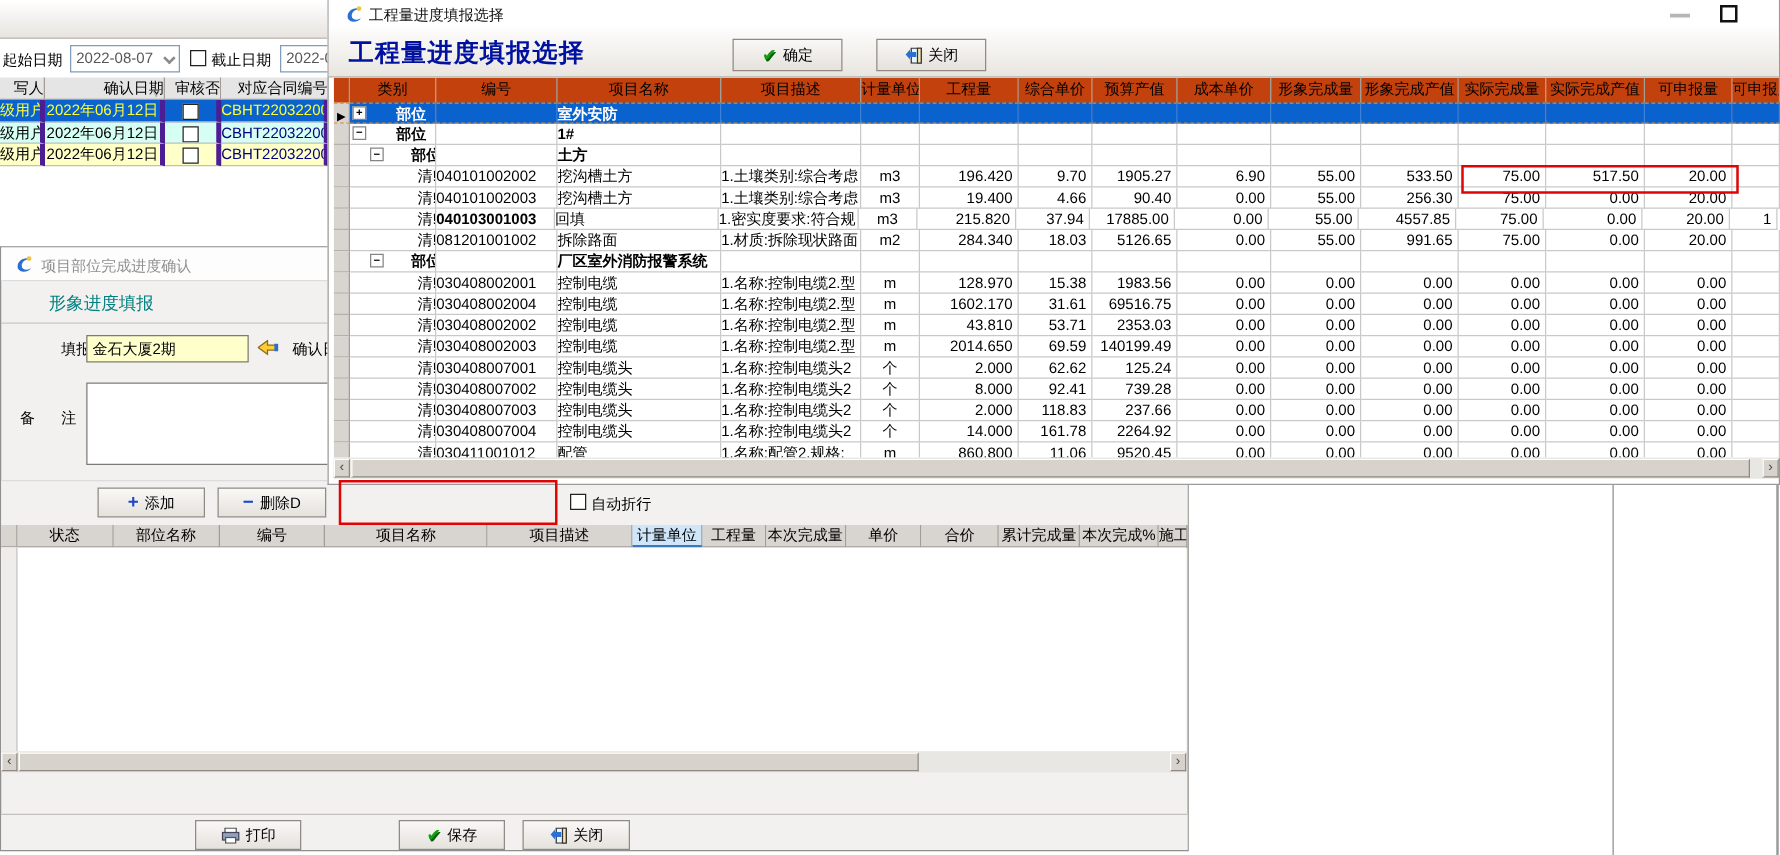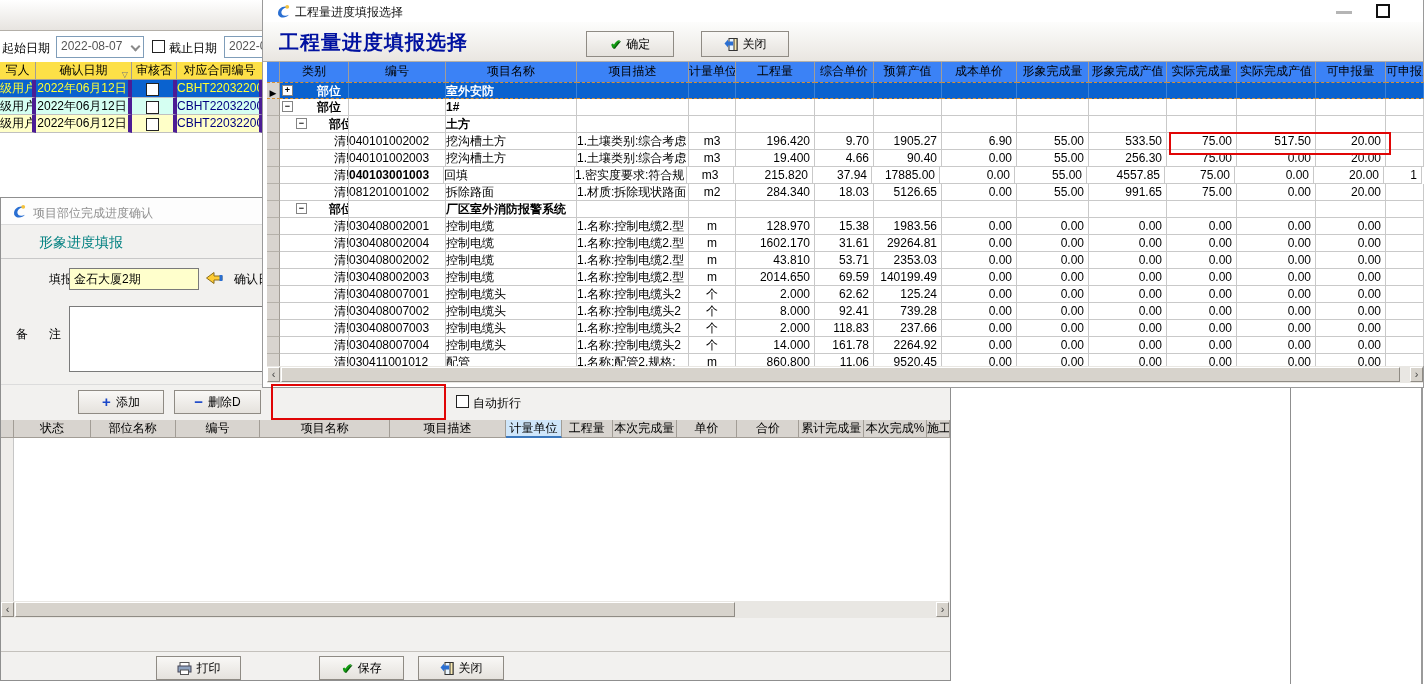--- a/index.html
+++ b/index.html
@@ -10,21 +10,21 @@
 #bgapp{position:absolute;inset:0;background:#fff;z-index:0}
 .bg-topband{position:absolute;left:0;top:0;width:262px;height:31px;background:linear-gradient(#ffffff,#e7e4e0);border-bottom:1px solid #b3afa8}
 .bg-filter{position:absolute;left:0;top:36px;width:420px;height:24px}
 .lbl{line-height:22px;white-space:nowrap}
 .combo{position:absolute;height:22px;background:#fff;border:1px solid #7f9db9;padding:2px 18px 2px 4px;color:#555;white-space:nowrap;overflow:hidden}
 .combo .chev{position:absolute;right:4px;top:6px;width:7px;height:7px;border-right:2px solid #8a8a8a;border-bottom:2px solid #8a8a8a;transform:rotate(45deg)}
 .cbx{display:inline-block;width:13px;height:13px;background:#fff;border:1px solid #222;vertical-align:middle}
 
 .bg-table{position:absolute;left:0;top:62px;width:263px}
 .bg-hrow,.bg-row{display:flex}
-.bg-th{height:18px;background:#fde047;border-right:1px solid #a29d96;border-bottom:1px solid #a29d96;text-align:center;line-height:17px;white-space:nowrap;overflow:hidden;position:relative}
+.bg-th{height:18px;background:#e5e5e5;border-right:1px solid #a29d96;border-bottom:1px solid #a29d96;text-align:right;line-height:17px;white-space:nowrap;overflow:hidden;position:relative}
 .bg-td{height:17.7px;border-right:4px solid #4c1d95;border-bottom:1px solid #c0c0c0;line-height:17px;white-space:nowrap;overflow:hidden;text-align:center}
 .bg-row.r0{background:#0a62cf;color:#ffff33}
 .bg-row.r1{background:#d5fff2}
 .bg-row.r2{background:#ffffc8}
 .nav{color:#000080}
 .sortg{position:absolute;right:3px;top:4px;font-size:8px;color:#777}
 .bg-vline{position:absolute;left:1290px;top:388px;width:1px;height:296px;background:#8f8f8f}
 .bg-rline{position:absolute;left:1421px;top:388px;width:2px;height:296px;background:#9a9a9a}
 
 .btn{display:inline-flex;align-items:center;justify-content:center;gap:5px;background:linear-gradient(#f9f8f6,#e5e2dd);border:1px solid #8f8b84;height:24px;font-size:12px;cursor:default;white-space:nowrap}
@@ -55,21 +55,21 @@
 
 #dlg{position:absolute;left:262px;top:0;width:1162px;height:388px;background:#fff;border:1px solid #9a9a9a;border-top:none;z-index:20}
 .dlg-title{position:absolute;left:0;top:0;right:0;height:22px;background:#fff}
 .dlg-title .ttl{position:absolute;left:32px;top:4px;color:#111}
 .winmin{position:absolute;left:1073px;top:11px;width:16px;height:3px;background:#b5b5b5}
 .winmax{position:absolute;left:1113px;top:4px;width:14px;height:14px;border:2px solid #111;background:#fff}
 .dlg-head{position:absolute;left:0;top:22px;right:0;height:40px;background:linear-gradient(#fdfdfc,#e9e6e1);border-bottom:1px solid #b3afa8}
 .dlg-head .big{position:absolute;left:16px;top:7px;font-size:20px;font-weight:bold;color:#0011a0;letter-spacing:1px}
 .dlg-grid{position:absolute;left:4px;top:62px;width:1157px;height:304px;overflow:hidden;background:#fff}
 .dgh{display:flex;height:20px}
-.dghc{height:34px;background:#3b82f6;border-right:1px solid #a29d96;border-bottom:1px solid #a29d96;text-align:center;line-height:19px;white-space:nowrap;overflow:hidden}
+.dghc{height:34px;background:#c2410c;border-right:1px solid #a29d96;border-bottom:1px solid #a29d96;text-align:center;line-height:19px;white-space:nowrap;overflow:hidden}
 .dgrow{display:flex;height:17px}
 .dgc{border-right:1px solid #c9c9c9;border-bottom:1px solid #c9c9c9;line-height:15px;white-space:nowrap;overflow:hidden;padding-top:1px}
 .dgc.num{text-align:right;padding-right:4px}
 .dgc.ctr{text-align:center}
 .dgc.b{font-weight:bold}
 .dgc.selcol{background:#d8d4cf;border-right:1px solid #a29d96;border-bottom:1px solid #b5b1aa;text-align:center;padding-top:2px}
 .selarrow{font-size:9px;color:#000;line-height:11px}
 .dgrow.sel .dgc{background:#0a62cf;color:#fff;border-right-color:#3b82d8;border-bottom:1px dashed #d88f2f;border-top:1px dashed #d88f2f;font-weight:bold}
 .dgrow.sel .dgc.selcol{background:#d8d4cf;color:#000;border-right-color:#a29d96}
 .catc{position:relative}
@@ -428,21 +428,21 @@
         </div>
         <div class="dgrow">
           <div class="dgc selcol" style="width: 13px;"></div>
           <div class="dgc catc" style="width: 69px;"><span style="padding-left: 54px;">清!</span></div>
           <div class="dgc" style="width: 97px;">030408002004</div>
           <div class="dgc" style="width: 131px;">控制电缆</div>
           <div class="dgc" style="width: 112px;">1.名称:控制电缆2.型</div>
           <div class="dgc ctr" style="width: 47px;">m</div>
           <div class="dgc num" style="width: 79px;">1602.170</div>
           <div class="dgc num" style="width: 59px;">31.61</div>
-          <div class="dgc num" style="width: 68px;">29264.81</div>
+          <div class="dgc num" style="width: 68px;">69516.75</div>
           <div class="dgc num" style="width: 75px;">0.00</div>
           <div class="dgc num" style="width: 72px;">0.00</div>
           <div class="dgc num" style="width: 78px;">0.00</div>
           <div class="dgc num" style="width: 70px;">0.00</div>
           <div class="dgc num" style="width: 79px;">0.00</div>
           <div class="dgc num" style="width: 70px;">0.00</div>
           <div class="dgc num" style="width: 38px;"></div>
         </div>
         <div class="dgrow">
           <div class="dgc selcol" style="width: 13px;"></div>

